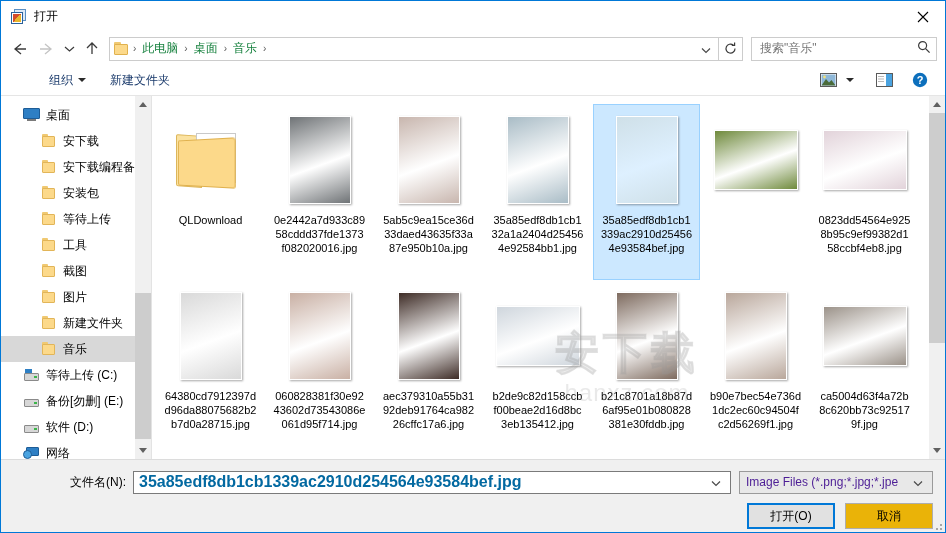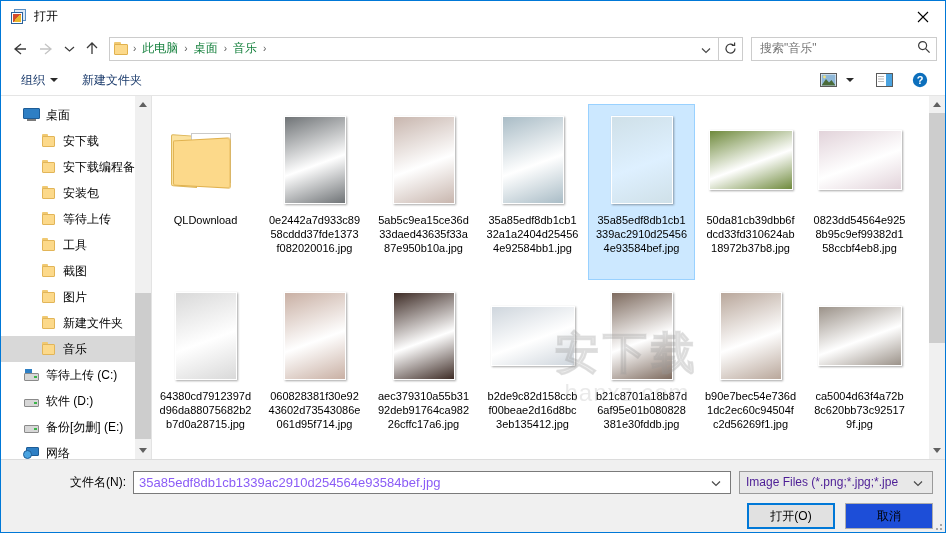--- a/index.html
+++ b/index.html
@@ -136,20 +136,21 @@
     display: flex; align-items: center;
     flex: 0 0 auto;
     padding: 0 12px 0 14px;
     border-bottom: 1px solid #e5e5e5;
   }
   .cmd-item {
     font-size: 12px; color: #1a3a6b;
     display: flex; align-items: center; gap: 5px;
     padding: 3px 6px;
     white-space: nowrap;
+    margin-left: 28px;
   }
   #cmd-spacer { flex: 1 1 auto; }
   .cmd-icon-btn {
     width: 26px; height: 22px;
     display: flex; align-items: center; justify-content: center;
     flex: 0 0 auto;
   }
   .tri-down {
     width: 0; height: 0;
     border-left: 4px solid transparent;
@@ -244,21 +245,21 @@
     flex: 1 1 auto;
     display: flex;
     min-width: 0;
     position: relative;
     background: #ffffff;
   }
   #grid {
     flex: 1 1 auto;
     position: relative;
     overflow: hidden;
-    padding: 8px 0 0 0;
+    padding: 8px 0 0 5px;
     display: flex;
     flex-wrap: wrap;
     align-content: flex-start;
   }
   .tile {
     width: 107px;
     height: 176px;
     display: flex;
     flex-direction: column;
     align-items: center;
@@ -355,23 +356,23 @@
   #fn-input {
     flex: 1 1 auto;
     height: 23px;
     border: 1px solid #7a7a7a;
     background: #ffffff;
     display: flex; align-items: center;
     padding: 0 2px 0 5px;
     min-width: 0;
   }
   #fn-value {
-    font-size: 13px; color: #8b5cf6;
+    font-size: 16px; color: #0369a1;
     flex: 1 1 auto;
-    white-space: nowrap; overflow: hidden;
+    white-space: nowrap; overflow: hidden; font-weight: bold;
   }
   .combo-chev { padding: 0 7px; flex: 0 0 auto; }
   #filter-combo {
     width: 194px; height: 23px;
     border: 1px solid #9a9a9a;
     background: #e8e8e8;
     margin-left: 8px;
     display: flex; align-items: center;
     padding: 0 2px 0 6px;
     flex: 0 0 auto;
@@ -381,21 +382,21 @@
     flex: 1 1 auto; white-space: nowrap; overflow: hidden;
   }
   #row-buttons {
     display: flex; justify-content: flex-end;
     margin-top: 9px;
   }
   .dlgbtn {
     width: 88px; height: 26px;
     font-size: 12px; color: #000;
     display: flex; align-items: center; justify-content: center;
-    background: #1d4ed8;
+    background: #eab308;
     border: 1px solid #adadad;
   }
   .dlgbtn.default {
     border: 2px solid #0078d7;
     background: #e1e1e1;
   }
   .dlgbtn + .dlgbtn { margin-left: 10px; }
   #grip {
     position: absolute; right: 3px; bottom: 2px;
     width: 10px; height: 10px;
@@ -620,30 +621,30 @@
             </span>
             <span class="lbl">等待上传 (C:)</span>
           </div>
           <div class="nav-item depth0">
             <span class="ic">
               <span class="drive-ic">
                 <span class="d"></span>
                 <span class="led"></span>
               </span>
             </span>
-            <span class="lbl">软件 (D:)</span>
+            <span class="lbl">备份[勿删] (E:)</span>
           </div>
           <div class="nav-item depth0">
             <span class="ic">
               <span class="drive-ic">
                 <span class="d"></span>
                 <span class="led"></span>
               </span>
             </span>
-            <span class="lbl">备份[勿删] (E:)</span>
+            <span class="lbl">软件 (D:)</span>
           </div>
           <div class="nav-item depth0">
             <span class="ic">
               <span class="net-ic">
                 <span class="scr"></span>
                 <span class="glb"></span>
               </span>
             </span>
             <span class="lbl">网络</span>
           </div>
@@ -703,23 +704,20 @@
               <div class="photo" style="background: linear-gradient(160deg, rgb(207, 224, 232) 0%, rgba(255, 255, 255, 0.35) 55%, rgb(207, 224, 232) 100%);"></div>
             </div>
             <div class="fname">35a85edf8db1cb1
 339ac2910d25456
 4e93584bef.jpg</div>
           </div>
           <div class="tile">
             <div class="thumb-box">
               <div class="photo wide" style="background: linear-gradient(160deg, rgb(111, 138, 60) 0%, rgba(255, 255, 255, 0.35) 55%, rgb(111, 138, 60) 100%);"></div>
             </div>
-            <div class="fname">50da81cb39dbb6f
-dcd33fd310624ab
-18972b37b8.jpg</div>
           </div>
           <div class="tile">
             <div class="thumb-box">
               <div class="photo wide" style="background: linear-gradient(160deg, rgb(226, 211, 218) 0%, rgba(255, 255, 255, 0.35) 55%, rgb(226, 211, 218) 100%);"></div>
             </div>
             <div class="fname">0823dd54564e925
 8b95c9ef99382d1
 58ccbf4eb8.jpg</div>
           </div>
           <div class="tile">

